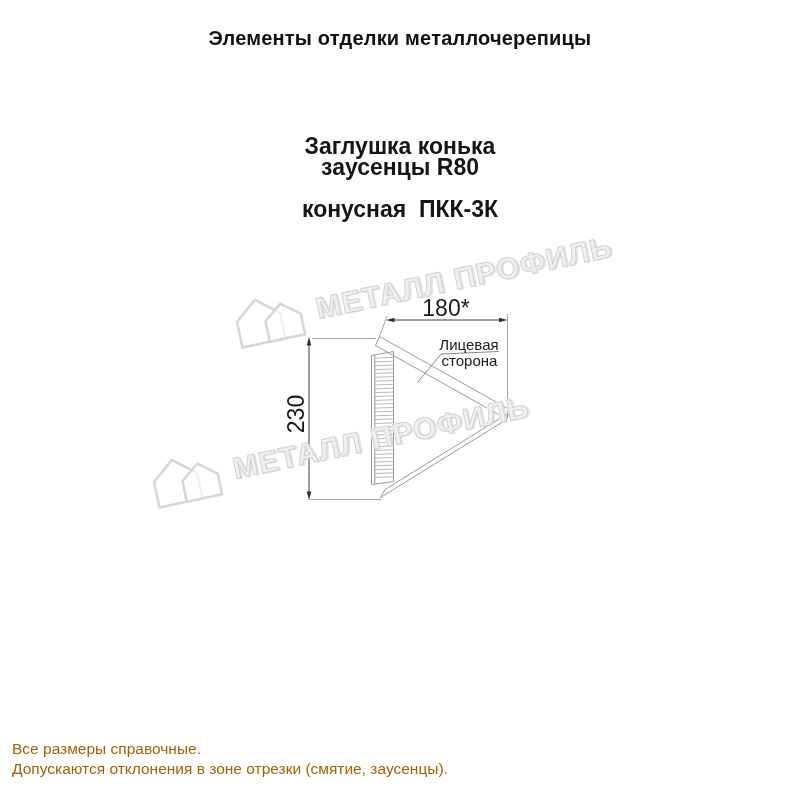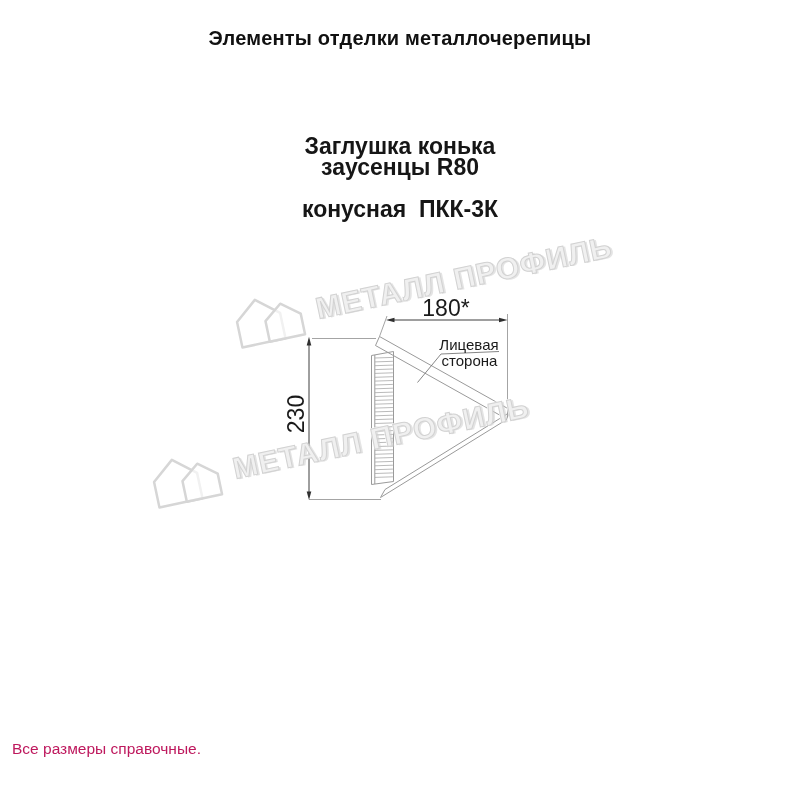--- a/index.html
+++ b/index.html
@@ -25,21 +25,21 @@
   .wm-text{
     font-size:30px;font-weight:bold;letter-spacing:1px;white-space:nowrap;
     color:#f0f0f0;-webkit-text-stroke:1px #d2d2d2;
     text-shadow:2px 1px 0 rgba(205,205,205,.55), -1px -1px 0 rgba(255,255,255,.9);
   }
   .wm1{left:233px;top:301px;}
   .wm2{left:150px;top:461px;}
   .drawing-svg{position:absolute;left:0;top:0;}
   .footer{
     position:absolute;left:12px;top:739px;
-    font-size:15.5px;line-height:19.5px;color:#be185d;
+    font-size:15.5px;line-height:19.5px;color:#a16207;
   }
   svg text{font-family:"Liberation Sans",sans-serif;}
 </style>
 </head>
 <body>
 
 <div class="page-title">Элементы отделки металлочерепицы</div>
 
 <div class="product-line pl1">Заглушка конька</div>
 <div class="product-line pl2">заусенцы R80</div>
@@ -139,13 +139,14 @@
     <g stroke="#d6d6d6" stroke-width="2.5" fill="rgba(255,255,255,0.65)" stroke-linejoin="round">
       <path d="M5,48 L5,22 L27,4 L49,22 L49,48 Z"></path>
       <path d="M33,48 L33,27 L51,13 L69,27 L69,48 Z"></path>
     </g>
   </svg>
   <span class="wm-text">МЕТАЛЛ ПРОФИЛЬ</span>
 </div>
 
 <div class="footer">
   <div>Все размеры справочные.</div>
+  <div>Допускаются отклонения в зоне отрезки (смятие, заусенцы).</div>
 </div>
 
 </body></html>

